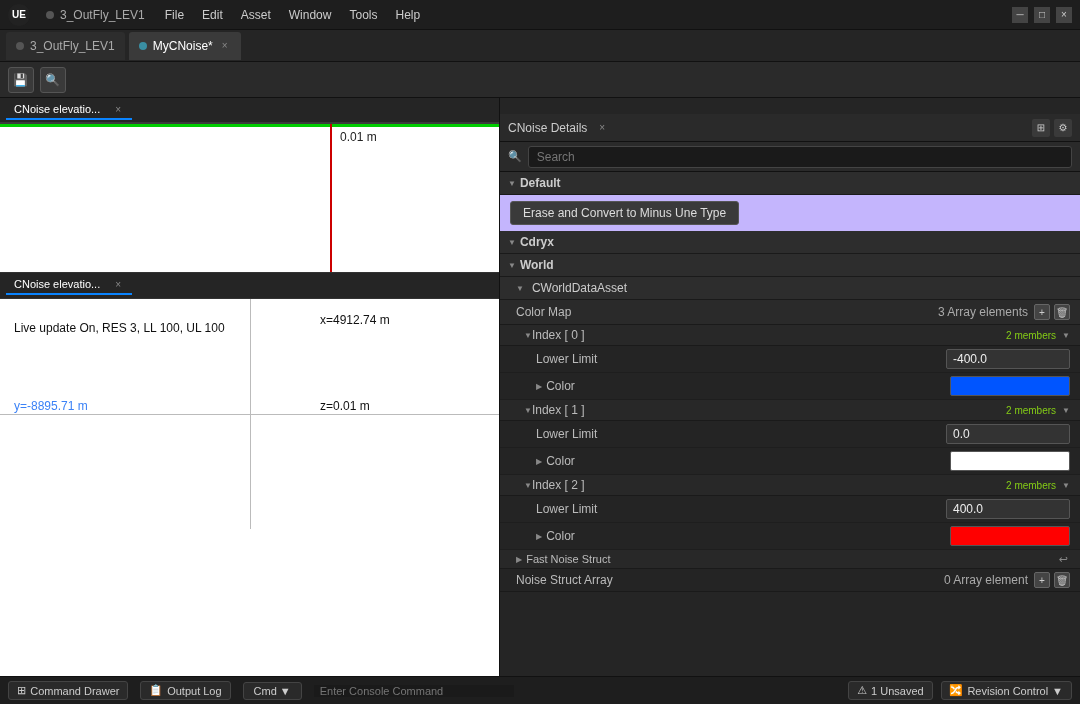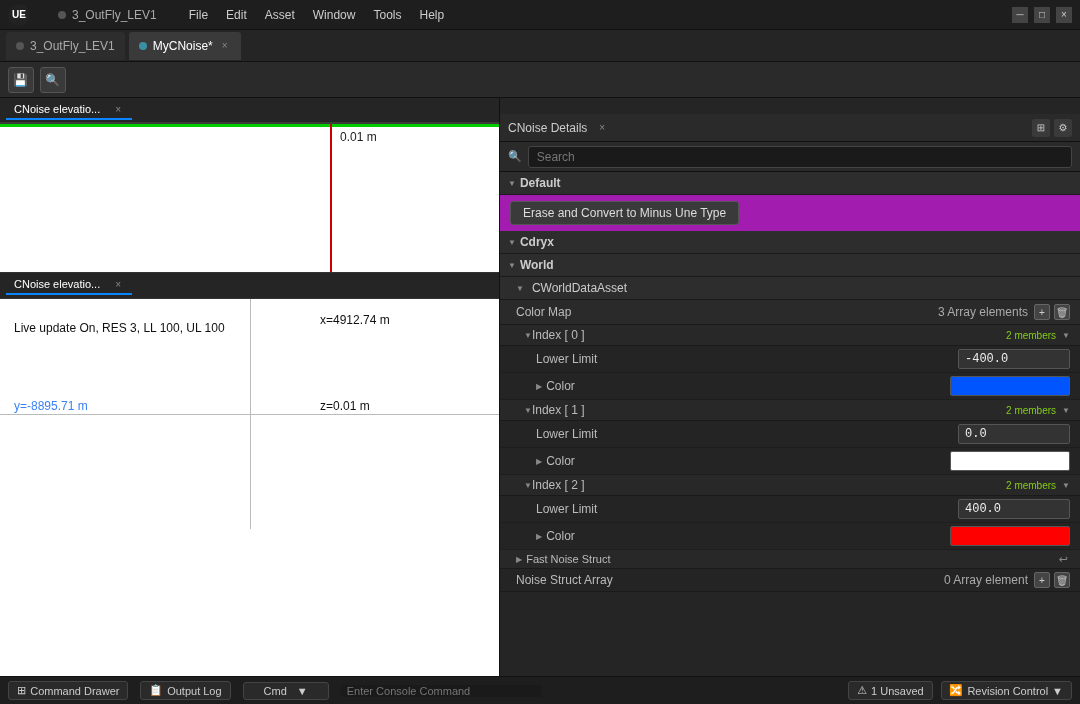--- a/index.html
+++ b/index.html
@@ -20,21 +20,21 @@
       background: #1e1e1e;
       display: flex;
       align-items: center;
       justify-content: space-between;
       padding: 0 8px;
       border-bottom: 1px solid #111;
     }
     .title-bar-left {
       display: flex;
       align-items: center;
-      gap: 24px;
+      gap: 12px;
     }
     .ue-logo {
       width: 22px;
       height: 22px;
       background: #222;
       border-radius: 50%;
       display: flex;
       align-items: center;
       justify-content: center;
       font-size: 10px;
@@ -384,21 +384,21 @@
     }
     .section-label {
       font-size: 12px;
       color: #ccc;
       font-weight: 600;
     }
 
     
     .button-row {
       padding: 6px 10px;
-      background: #a21caf;
+      background: #c4b5fd;
     }
     .erase-btn {
       background: #3a3a3a;
       border: 1px solid #555;
       border-radius: 3px;
       padding: 4px 12px;
       color: #ddd;
       font-size: 12px;
       cursor: pointer;
     }
@@ -494,29 +494,28 @@
       border-bottom: 1px solid #1e1e1e;
       min-height: 24px;
       background: #242424;
     }
     .sub-prop-name {
       flex: 1;
       color: #bbb;
       font-size: 12px;
     }
     .sub-prop-input {
-      width: 112px;
+      width: 124px;
       background: #333;
       border: 1px solid #555;
       border-radius: 2px;
       padding: 2px 6px;
       color: #eee;
       font-size: 12px;
       outline: none;
-      font-family: Liberation Mono, monospace;
     }
 
     
     .color-sub-row {
       display: flex;
       align-items: center;
       padding: 3px 10px 3px 36px;
       border-bottom: 1px solid #1e1e1e;
       min-height: 24px;
       background: #242424;
@@ -607,22 +606,22 @@
       border: none;
       color: #888;
       font-size: 11px;
       outline: none;
       padding: 0 6px;
       max-width: 200px;
     }
     .cmd-btn {
       display: flex;
       align-items: center;
-      gap: 10px;
-      padding: 2px 20px;
+      gap: 3px;
+      padding: 2px 10px;
       background: #2a2a2a;
       border: 1px solid #444;
       border-radius: 3px;
       cursor: pointer;
       color: #ccc;
       font-size: 11px;
     }
 
     
     .details-content::-webkit-scrollbar { width: 6px; }

